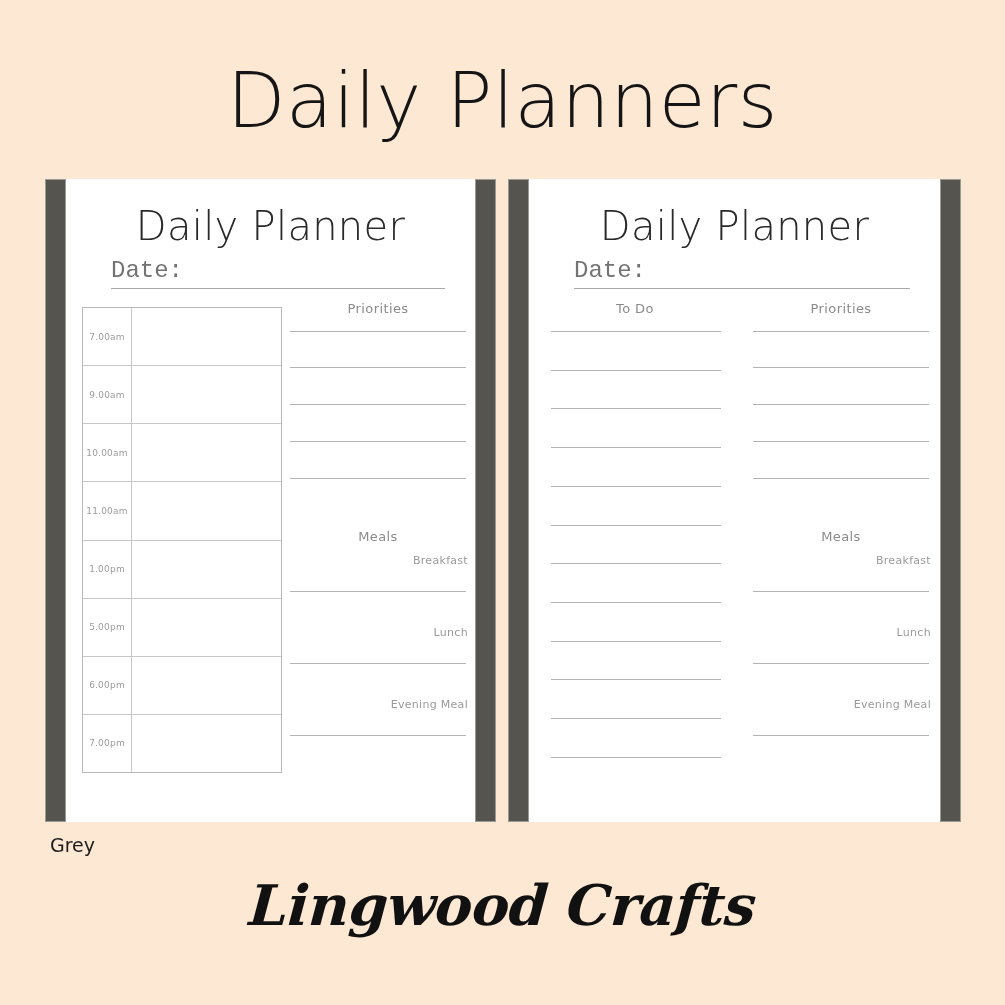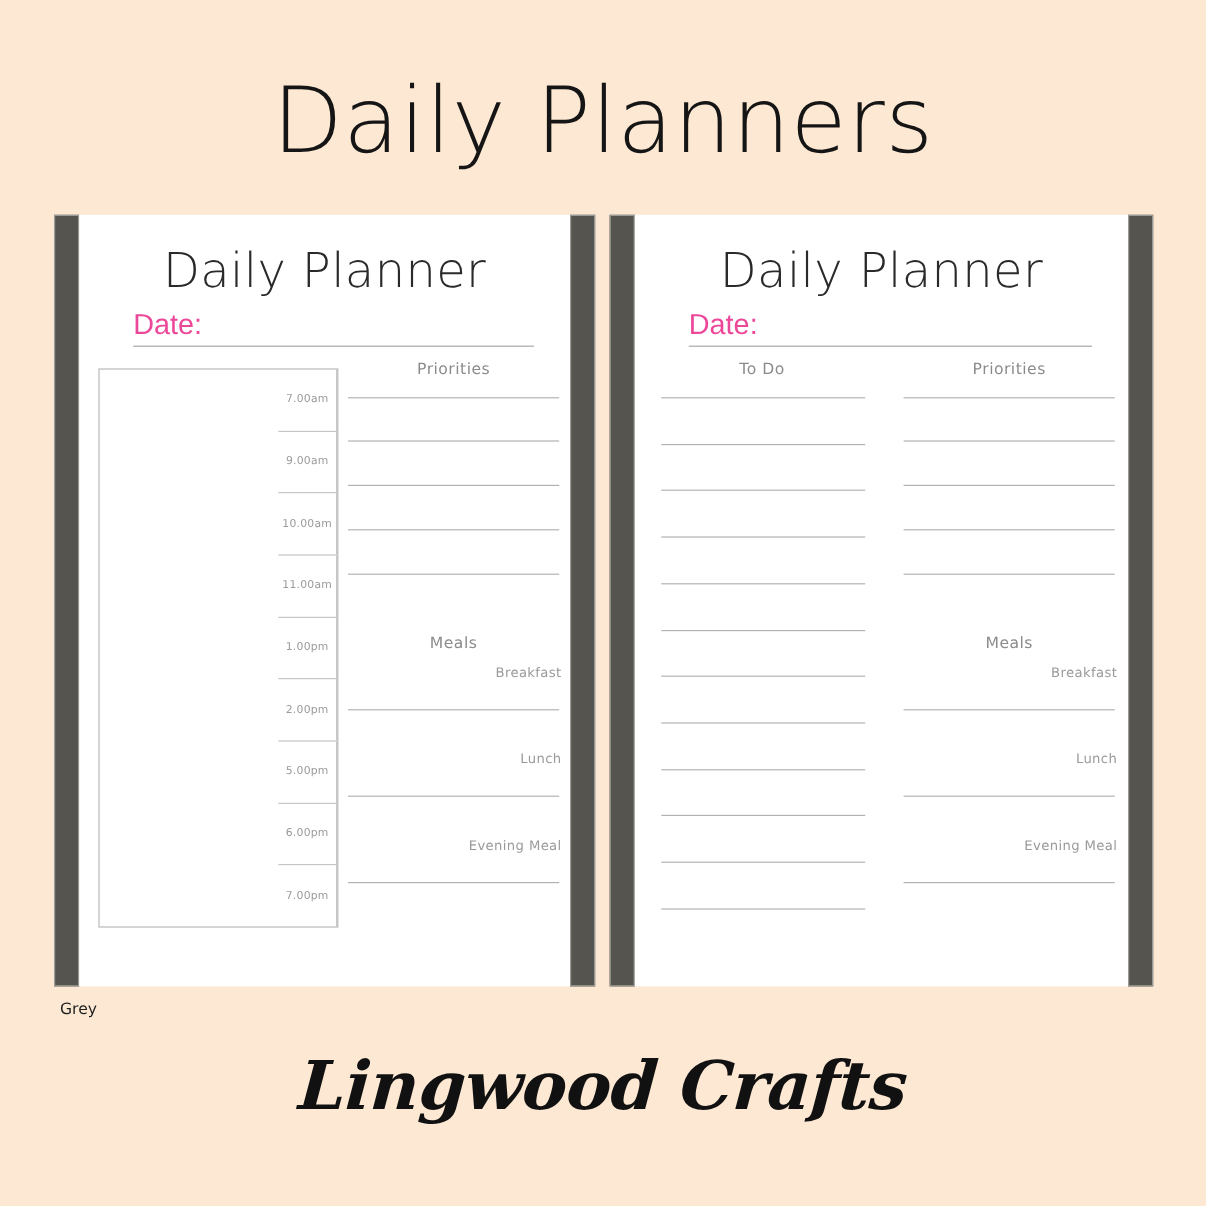--- a/index.html
+++ b/index.html
@@ -89,22 +89,22 @@
     left: 45px;
     right: 30px;
     height: 30px;
   }
   .date-label {
     position: absolute;
     left: 0;
     top: -2px;
     font-size: 24px;
     font-weight: 300;
-    color: #ec4899;
-    font-family: Liberation Sans, sans-serif;
+    color: #737373;
+    font-family: Liberation Mono, monospace;
   }
   .date-line {
     position: absolute;
     left: 0;
     right: 0;
     bottom: 0;
     border-bottom: 1px solid #a9a9a9;
   }
 
   
@@ -161,21 +161,21 @@
     letter-spacing: 0.2px;
     font-family: "DejaVu Sans", sans-serif;
   }
   .time-cell-entry { flex: 1; }
 
   
   #color-label {
     position: absolute;
     left: 50px;
     top: 834px;
-    font-size: 13px;
+    font-size: 19px;
     color: #1e1e1e;
     font-family: "DejaVu Sans", sans-serif;
   }
   #brand-logo {
     position: absolute;
     left: 0;
     top: 872px;
     width: 1005px;
     text-align: center;
     font-size: 56px;
@@ -197,43 +197,39 @@
   <div id="page-block-left" class="page-block">
     <div class="spine spine-left"></div>
     <div class="spine spine-right"></div>
     <div class="page">
       <div class="page-inner" id="left-inner">
         <div class="planner-title">Daily Planner</div>
         <div class="date-row">
           <span class="date-label">Date:</span>
           <span class="date-line"></span>
         </div>
-      <div class="time-table" style="left: 16px; top: 128px; width: 200px; height: 466px; align-items: flex-end;">
+      <div class="time-table" style="left: 16px; top: 128px; width: 200px; height: 466px;">
             <div class="time-row">
               <div class="time-cell-label">7.00am</div>
               <div class="time-cell-entry"></div>
             </div>
             <div class="time-row">
               <div class="time-cell-label">9.00am</div>
               <div class="time-cell-entry"></div>
             </div>
             <div class="time-row">
               <div class="time-cell-label">10.00am</div>
               <div class="time-cell-entry"></div>
             </div>
             <div class="time-row">
               <div class="time-cell-label">11.00am</div>
               <div class="time-cell-entry"></div>
             </div>
             <div class="time-row">
               <div class="time-cell-label">1.00pm</div>
-              <div class="time-cell-entry"></div>
-            </div>
-            <div class="time-row">
-              <div class="time-cell-label">2.00pm</div>
               <div class="time-cell-entry"></div>
             </div>
             <div class="time-row">
               <div class="time-cell-label">5.00pm</div>
               <div class="time-cell-entry"></div>
             </div>
             <div class="time-row">
               <div class="time-cell-label">6.00pm</div>
               <div class="time-cell-entry"></div>
             </div>

